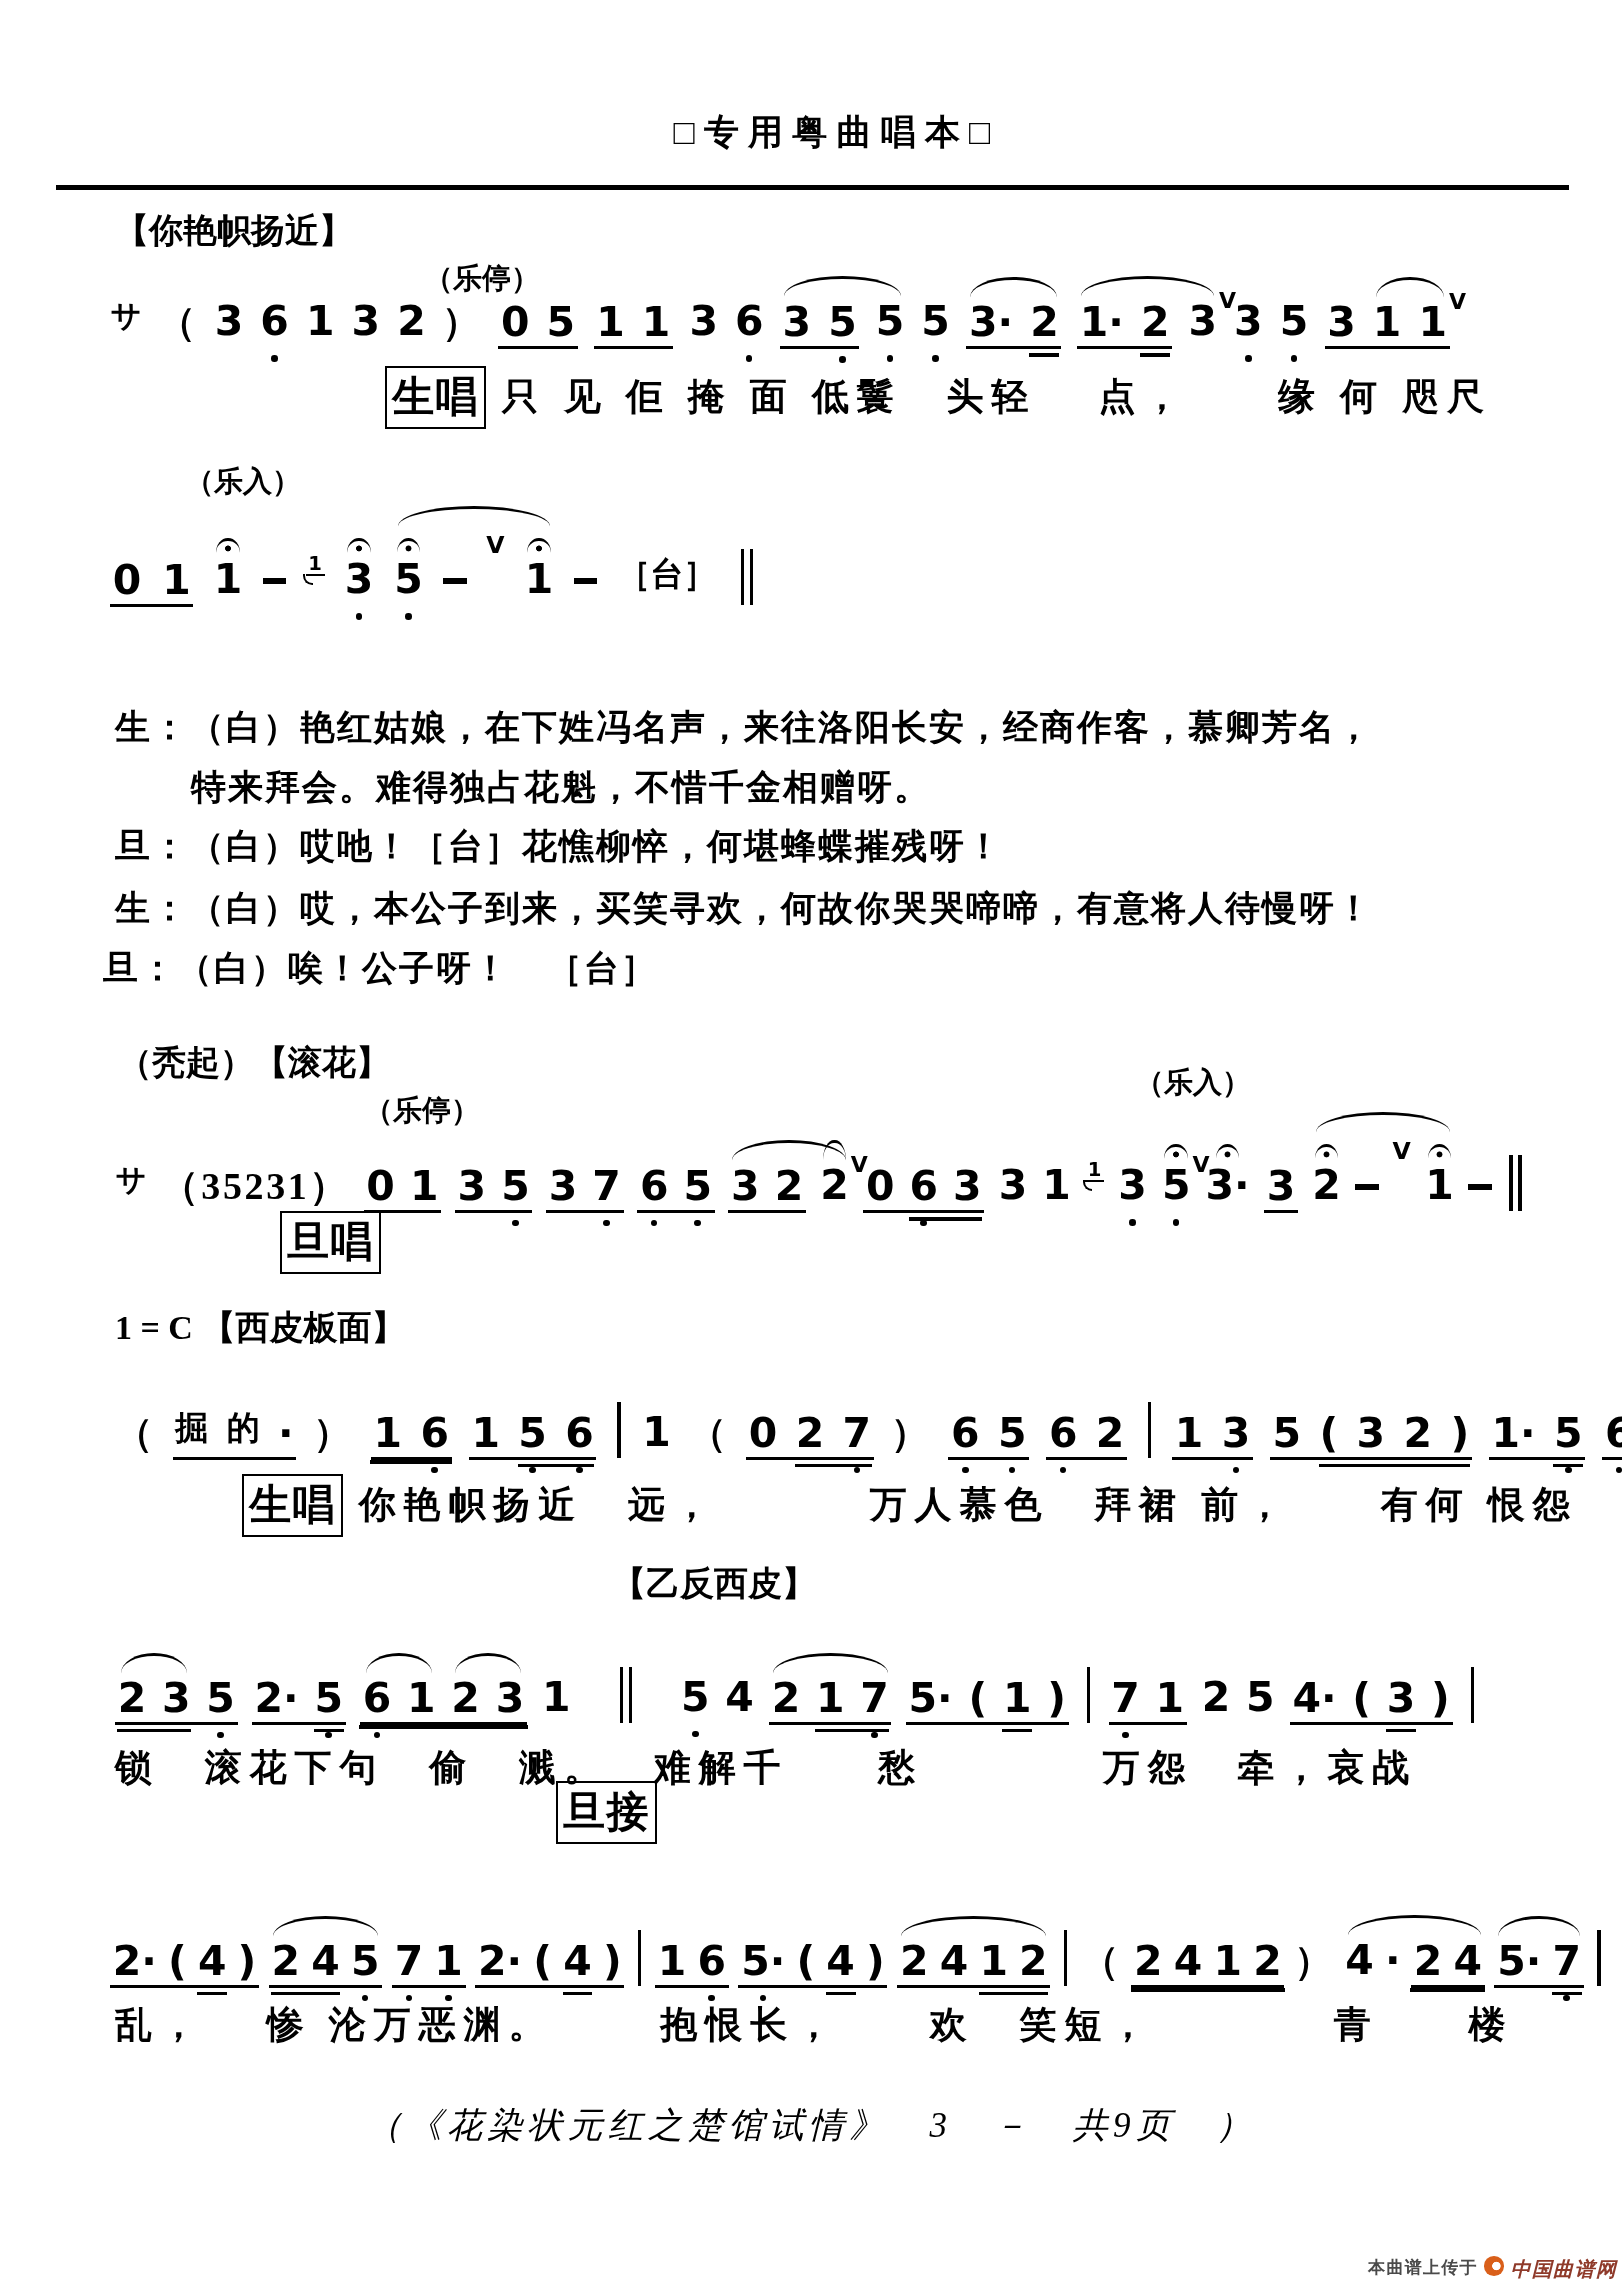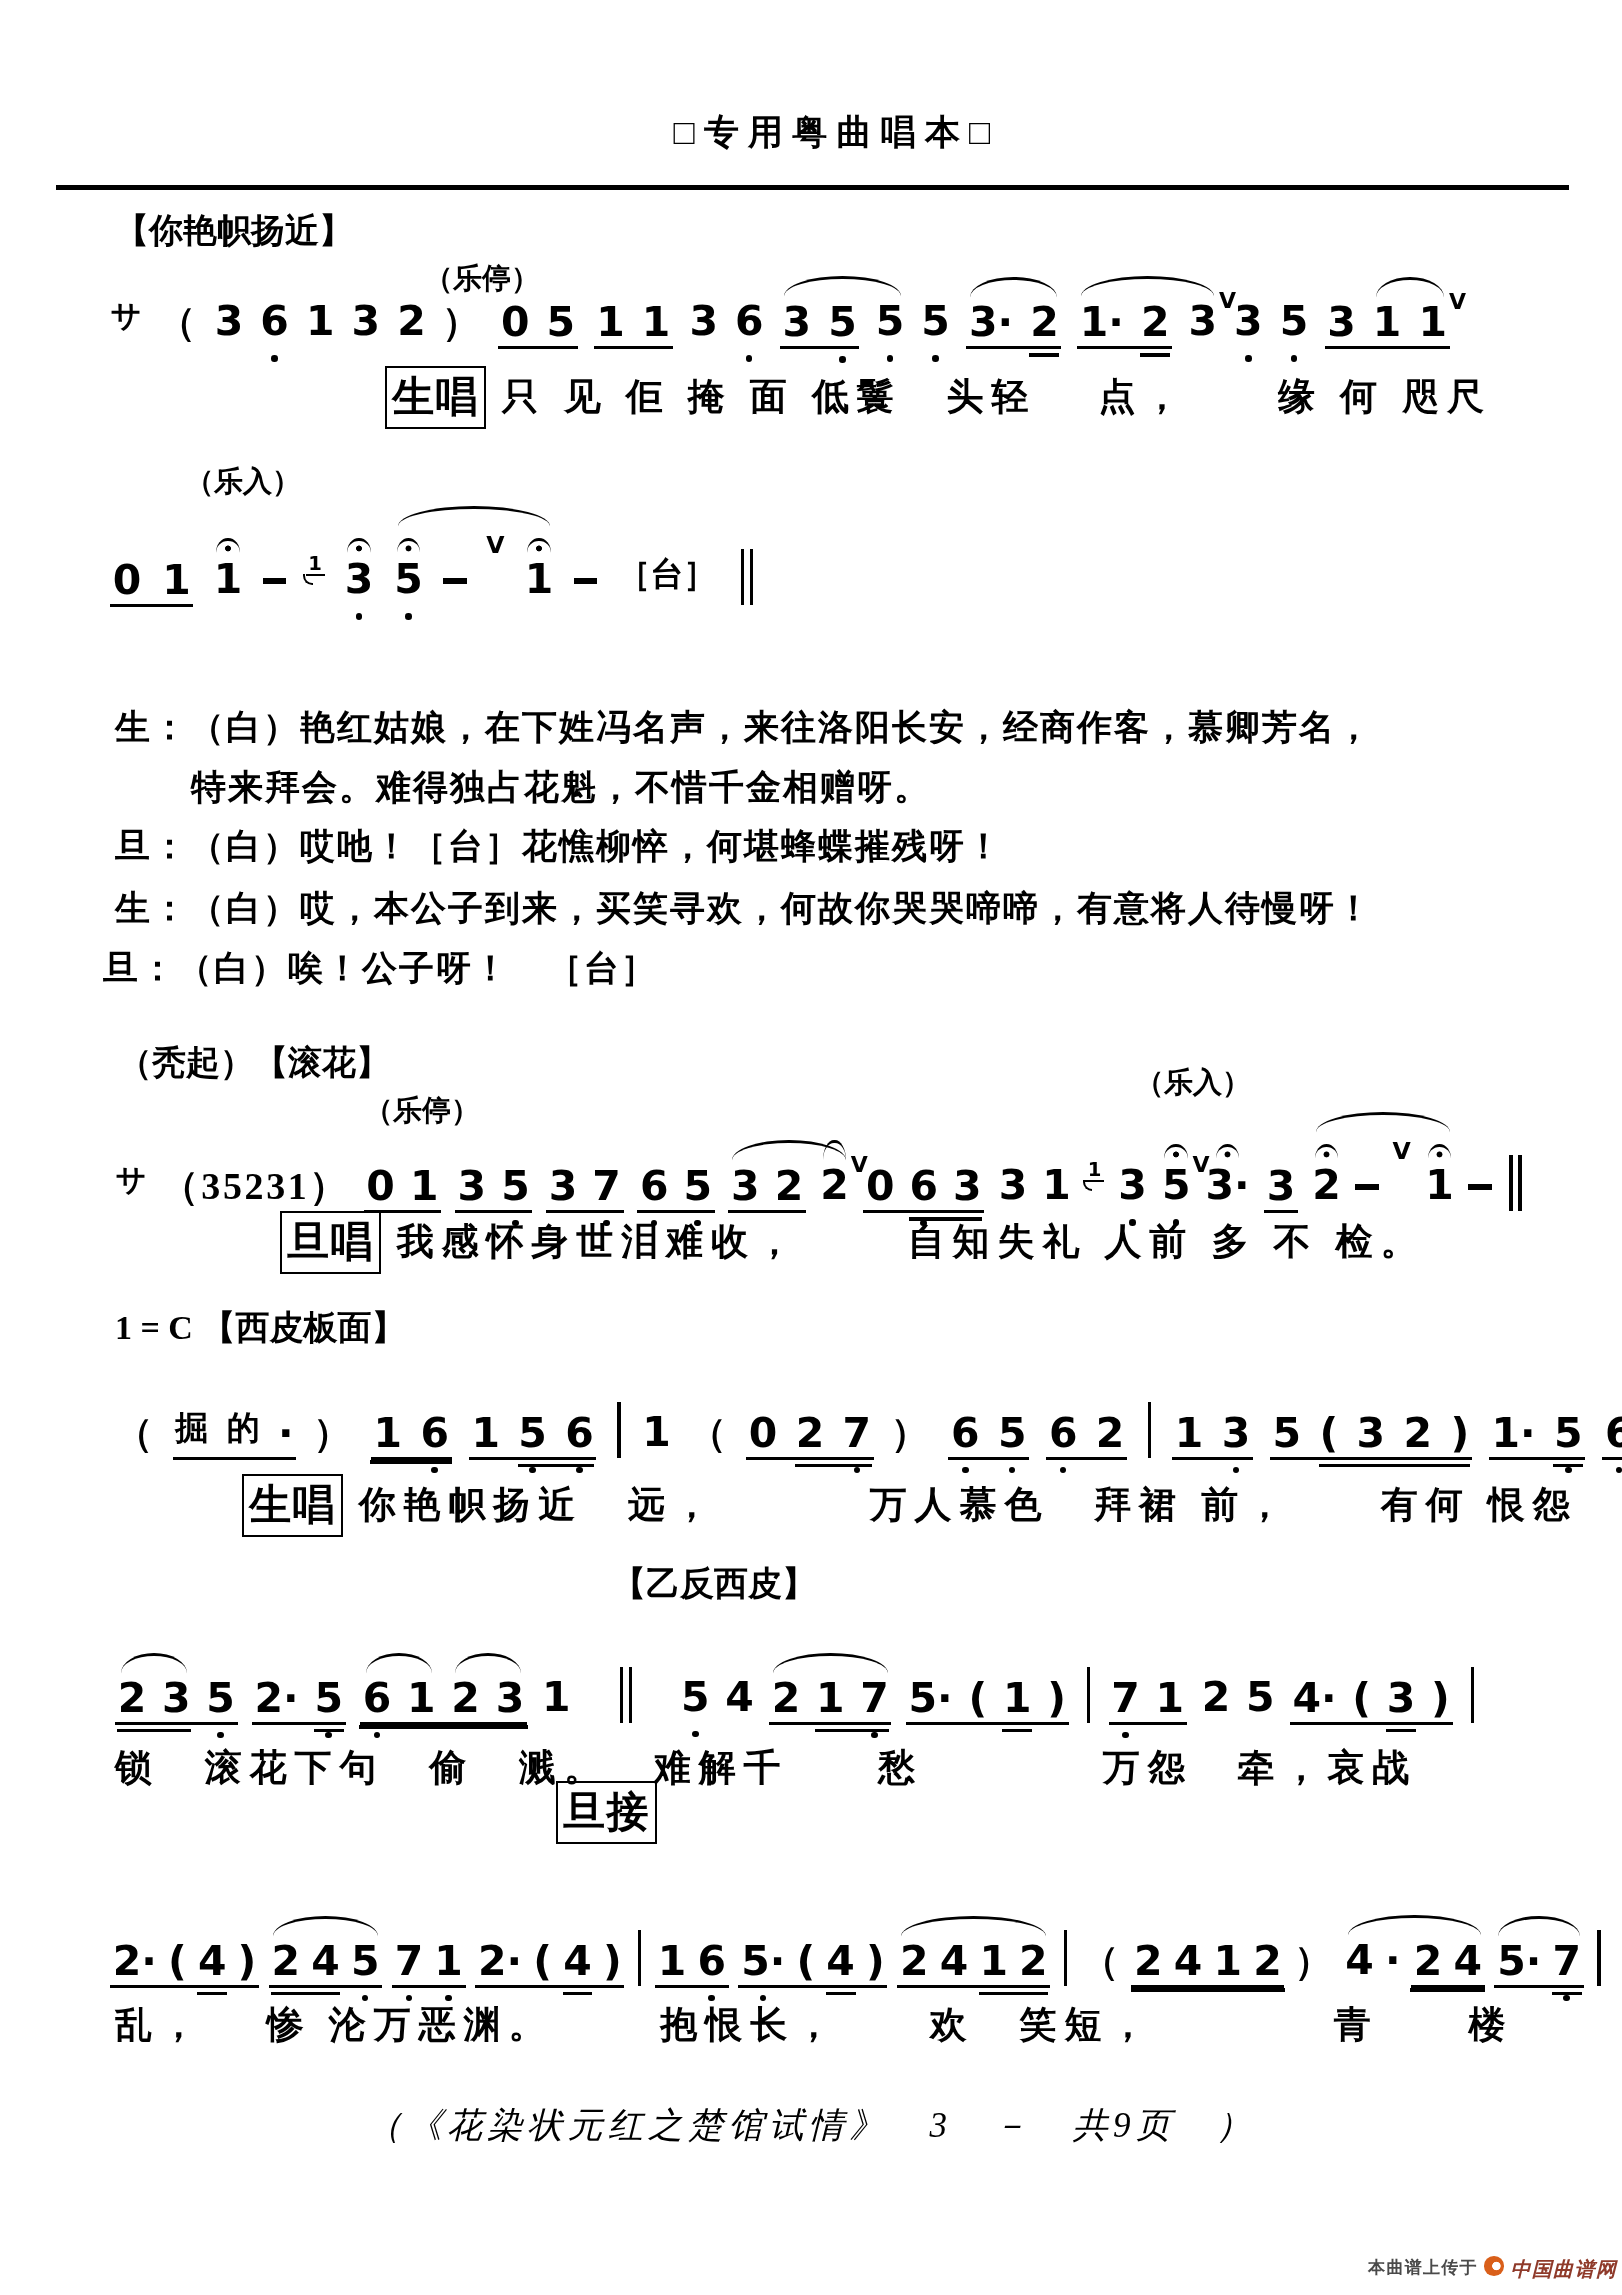--- a/index.html
+++ b/index.html
@@ -73,21 +73,21 @@
     <div class="lab" style="left: 364px; top: 1091px; font-size: 29px;">（乐停）</div>
     <div class="lab" style="left: 1135px; top: 1063px; font-size: 29px;">（乐入）</div>
     <div class="lab" style="left: 115px; top: 1305px; font-size: 34px;">1 = C 【西皮板面】</div>
     <div class="lab" style="left: 612px; top: 1561px; font-size: 34px;">【乙反西皮】</div>
     <div class="dlg" style="left: 191px; top: 764px;">特来拜会。难得独占花魁，不惜千金相赠呀。</div>
     <div class="dlg" style="left: 115px; top: 704px;">生：（白）艳红姑娘，在下姓冯名声，来往洛阳长安，经商作客，慕卿芳名，</div>
     <div class="dlg" style="left: 115px; top: 823px;">旦：（白）哎吔！［台］花憔柳悴，何堪蜂蝶摧残呀！</div>
     <div class="dlg" style="left: 115px; top: 885px;">生：（白）哎，本公子到来，买笑寻欢，何故你哭哭啼啼，有意将人待慢呀！</div>
     <div class="dlg" style="left: 103px; top: 945px;">旦：（白）唉！公子呀！　［台］</div>
     <div class="lyr" style="left: 385px; top: 366px;"><span class="boxlab">生唱</span><span class="txt">只 见 佢 掩 面 低鬟　头轻　 点，　　缘 何 咫尺</span></div>
-    <div class="lyr" style="left: 280px; top: 1211px;"><span class="boxlab">旦唱</span><span class="txt">我感怀身世泪难收，　　 自知失礼 人前 多 不 检。</span></div>
+    <div class="lyr" style="left: 280px; top: 1211px;"><span class="boxlab">旦唱</span></div>
     <div class="lyr" style="left: 242px; top: 1474px;"><span class="boxlab">生唱</span><span class="txt">你艳帜扬近　远，　　　 万人慕色　拜裙 前，　　有何 恨怨</span></div>
     <div class="lyr" style="left: 115px; top: 1743px;"><span class="txt">锁　滚花下句　偷　溅。　难解千　　愁　　　　万怨　牵，哀战</span></div>
     <div class="lyr" style="left: 556px; top: 1781px;"><span class="boxlab">旦接</span></div>
     <div class="lyr" style="left: 115px; top: 2000px;"><span class="txt">乱，　 惨 沦万恶渊。　　 抱恨长，　　欢　笑短，　　　　青　　楼</span></div>
     <div class="mline" style="left: 110px; top: 296px; gap: 15.7px;">
       <span class="note ck sm"><span>サ</span></span>
       <span class="run">（</span>
       <span class="note"><span>3</span></span>
       <span class="note d"><span>6</span></span>
       <span class="note"><span>1</span></span>

